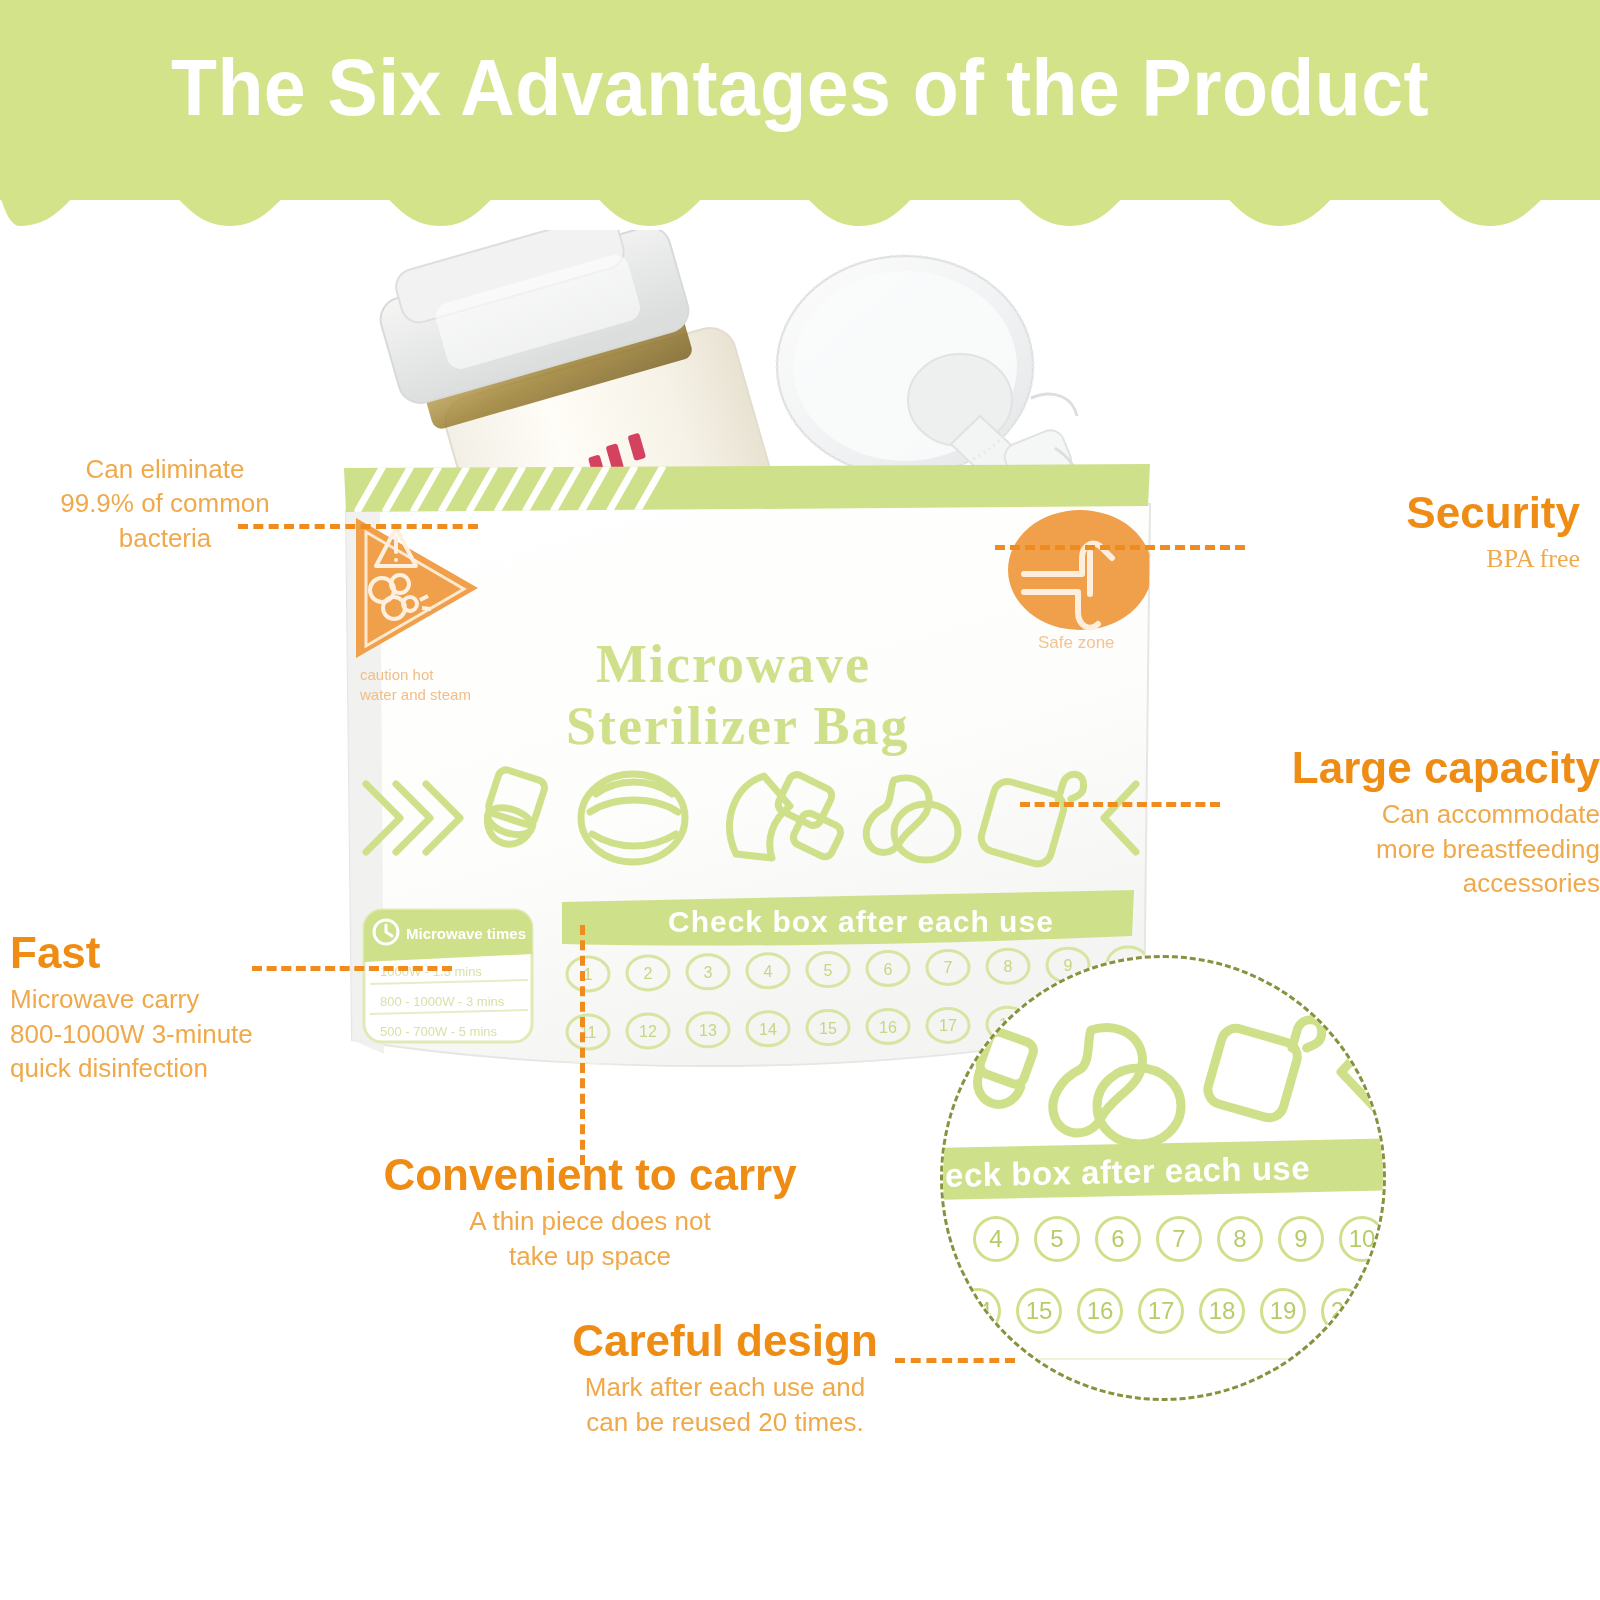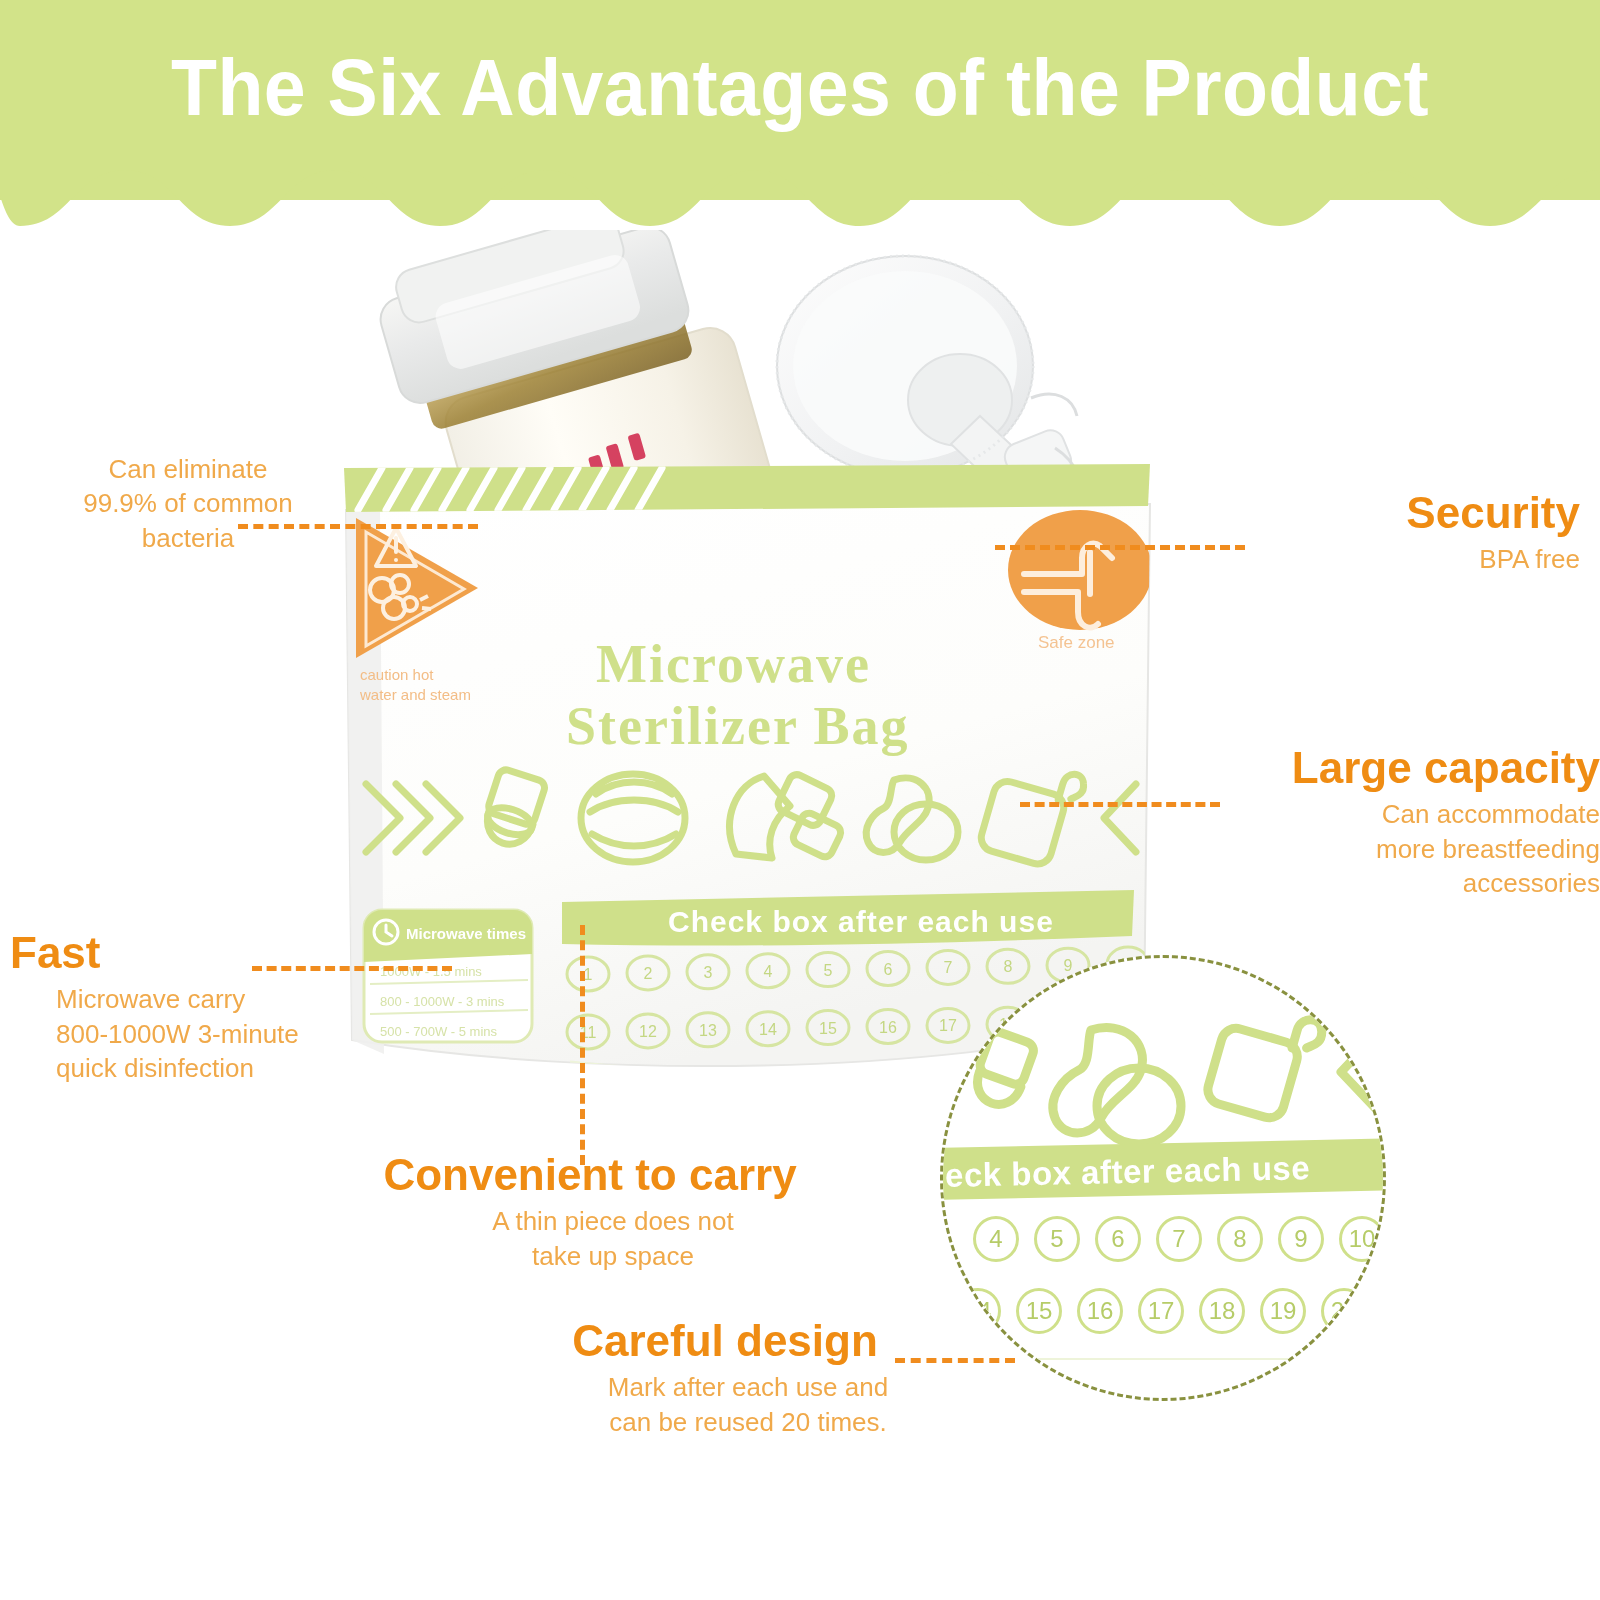--- a/index.html
+++ b/index.html
@@ -26,21 +26,21 @@
   .photo-layer{position:absolute;left:0;top:230px;width:1600px;height:320px;}
 
   
   .bag{
     position:absolute;left:338px;top:462px;width:820px;height:650px;
   }
 
   
   .label-block{position:absolute;color:#ef9a20;}
   .label-title{font-size:44px;font-weight:bold;color:#ef8c13;line-height:1.05;white-space:nowrap;}
-  .label-desc{font-size:26px;color:#f0a94a;line-height:1.32;margin-top:6px;margin-left:46px;}
+  .label-desc{font-size:26px;color:#f0a94a;line-height:1.32;margin-top:6px;}
 
   .lb-health{left:0px;top:446px;width:330px;text-align:center;}
   .lb-security{left:1240px;top:490px;width:340px;text-align:right;}
   .lb-capacity{left:1215px;top:745px;width:385px;text-align:right;}
   .lb-fast{left:10px;top:930px;width:350px;}
   .lb-convenient{left:330px;top:1152px;width:520px;text-align:center;}
   .lb-careful{left:510px;top:1318px;width:430px;text-align:center;}
 
   
   .dash-h{position:absolute;height:0;border-top:5px dashed #f08c1e;}
@@ -324,21 +324,21 @@
   <div class="label-block lb-health">
     <div class="label-desc">
       <div>Can eliminate</div>
       <div>99.9% of common</div>
       <div>bacteria</div>
     </div>
   </div>
 
   <div class="label-block lb-security">
     <div class="label-title">Security</div>
-    <div class="label-desc" style="">
+    <div class="label-desc" style="font-family:Liberation Serif, serif;">
       <div>BPA free</div>
     </div>
   </div>
 
   <div class="label-block lb-capacity">
     <div class="label-title">Large capacity</div>
     <div class="label-desc">
       <div>Can accommodate</div>
       <div>more breastfeeding</div>
       <div>accessories</div>

